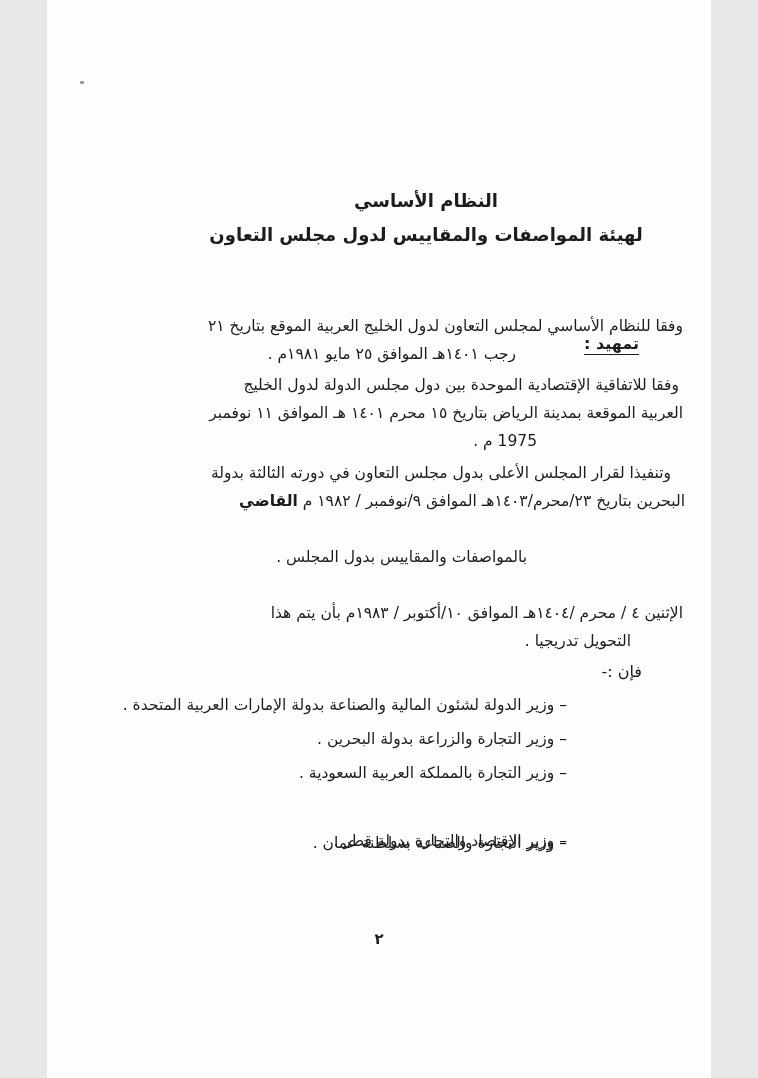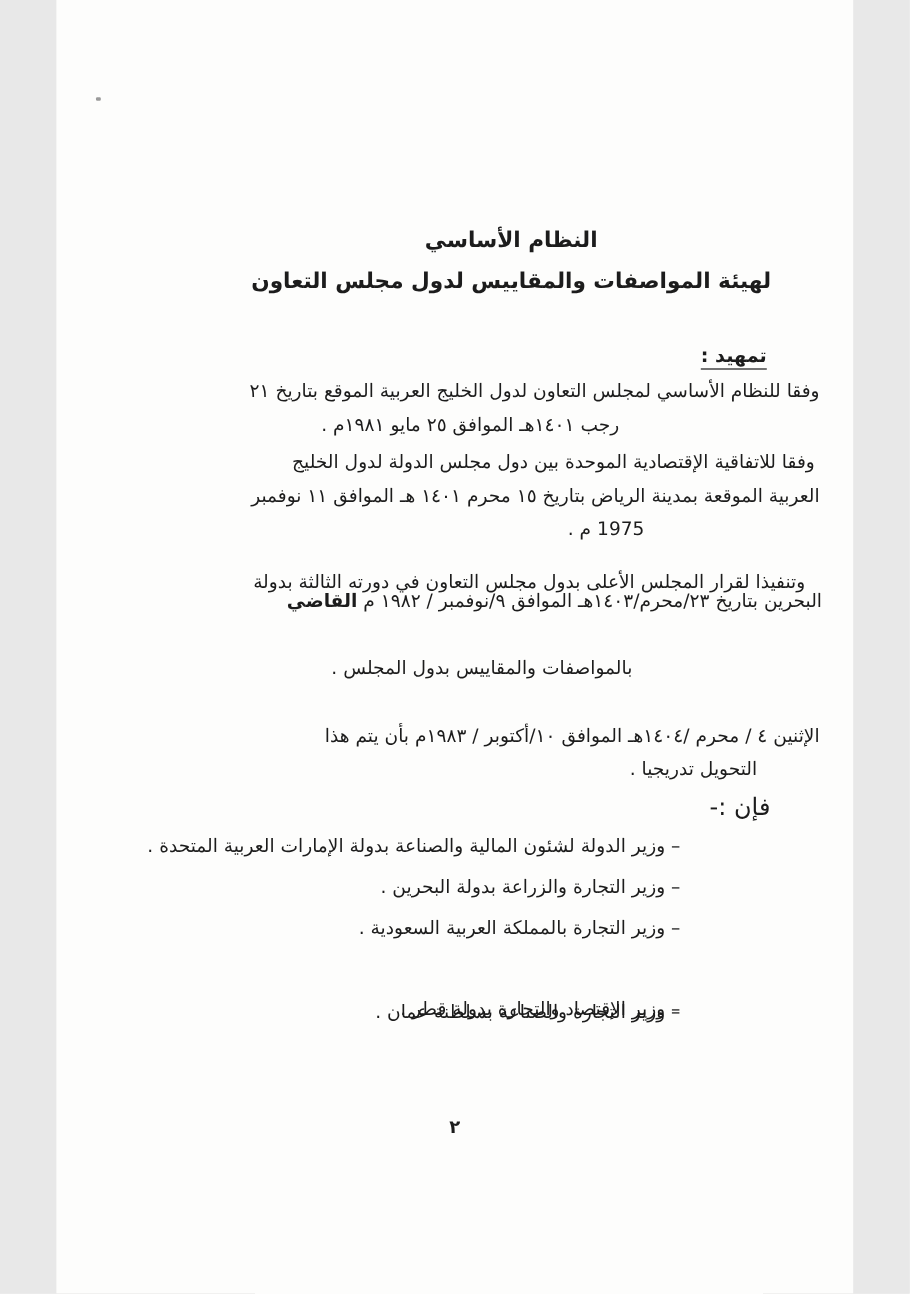--- a/index.html
+++ b/index.html
@@ -46,39 +46,40 @@
     text-align: center;
     font-weight: bold;
     font-size: 18px;
   }
   .t1 { top: 191px; }
   .t2 { top: 225px; }
   .t3 { top: 258px; }
   .heading {
     font-weight: bold;
     font-size: 16px;
+    margin-top: 47px;
   }
   .underlined {
     border-bottom: 1.5px solid #1c1c1c;
     padding-bottom: 1px;
   }
   .preamble { top: 287px; right: 46px; }
   .p1l1 { top: 316px; right: 2px; }
   .p1l2 { top: 344px; right: 169px; }
   .p2l1 { top: 375px; right: 6px; }
   .p2l2 { top: 403px; right: 2px; }
   .p2l3 { top: 431px; right: 148px; }
-  .p3l1 { top: 463px; right: 14px; margin-top: 12px; }
+  .p3l1 { top: 463px; right: 14px; }
   .p3l2 { top: 491px; right: 0; }
   .p3l3 { top: 519px; right: 4px; }
   .p3l4 { top: 547px; right: 158px; }
   .p4l1 { top: 575px; right: 8px; }
   .p4l2 { top: 603px; right: 2px; }
   .p4l3 { top: 631px; right: 54px; }
-  .therefore { top: 662px; right: 43px; font-size: 20px; }
+  .therefore { top: 662px; right: 43px; font-size: 16px; }
   .minister { right: 118px; }
   .m1 { top: 695px; }
   .m2 { top: 729px; }
   .m3 { top: 763px; }
   .m4 { top: 833px; }
   .m5 { top: 831px; }
   .bold { font-weight: bold; }
   .pagenum {
     position: absolute;
     top: 930px;

